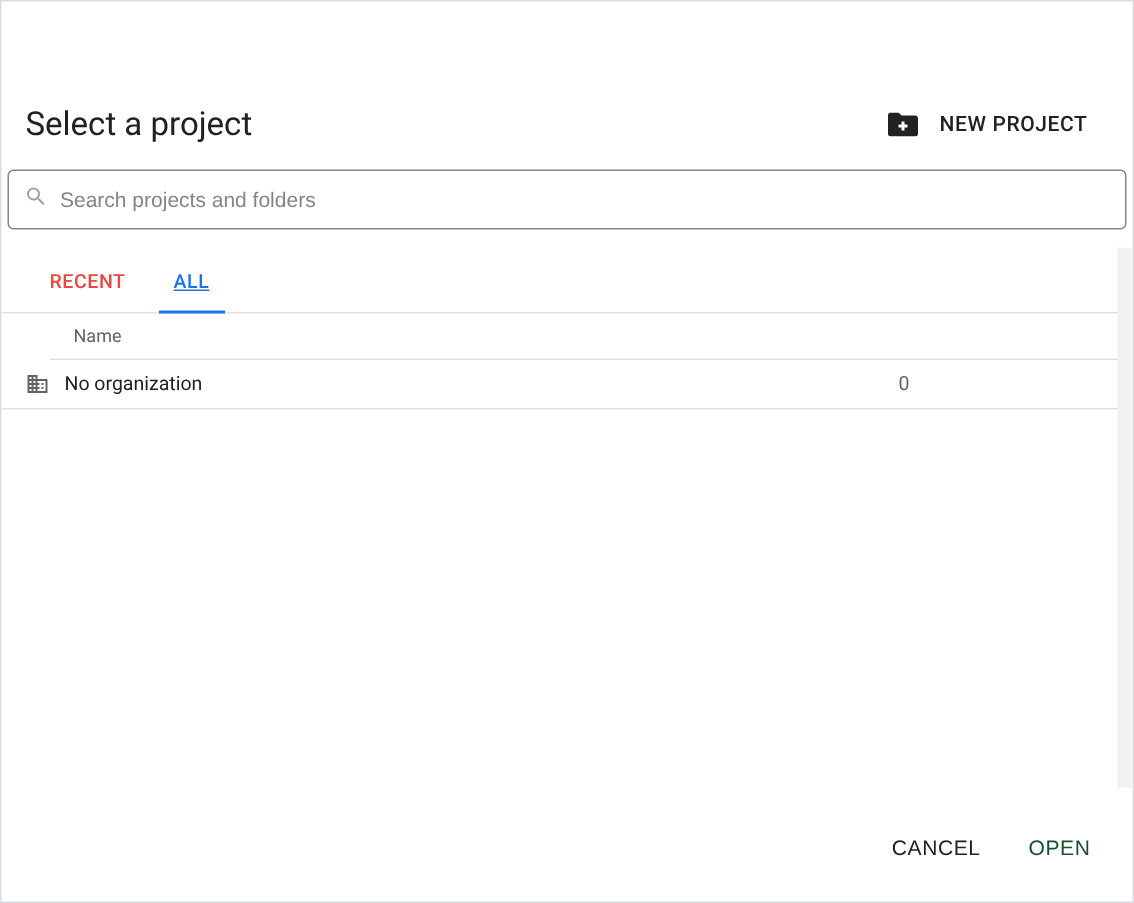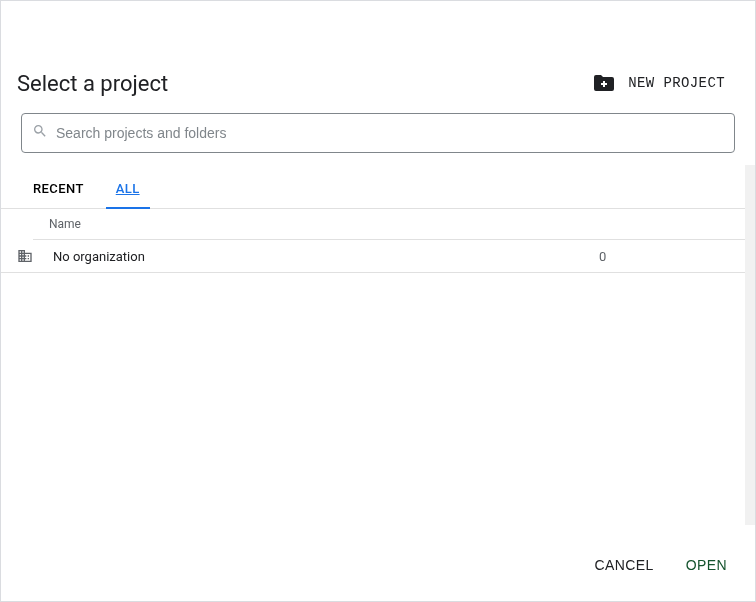--- a/index.html
+++ b/index.html
@@ -1,43 +1,43 @@
 <!DOCTYPE html>
 <html><head>
   <meta charset="utf-8">
   <style>
     * { box-sizing: border-box; margin: 0; padding: 0; }
     html, body { width: 756px; height: 602px; font-family: Roboto, Arial, sans-serif; background: #fff; color: #202124; overflow: hidden; }
     .dialog { width: 756px; height: 602px; border: 1px solid #dadce0; display: flex; flex-direction: column; position: relative; }
 
     .header { display: flex; align-items: center; justify-content: space-between; padding: 20px 16px 16px 16px; margin-top: 48px; }
     .title { font-size: 22px; font-weight: 400; color: #202124; }
-    .new-project { display: flex; align-items: center; gap: 14px; cursor: pointer; padding: 6px 14px 6px 6px; font-family: Liberation Mono, monospace; }
+    .new-project { display: flex; align-items: center; gap: 14px; cursor: pointer; padding: 6px 14px 6px 6px; }
     .new-project-label { font-size: 14px; font-weight: 500; letter-spacing: 0.4px; color: #202124; }
     .folder-plus-icon { width: 20px; height: 16px; position: relative; }
     .folder-plus-icon svg { display: block; }
 
-    .search-wrap { padding: 0 20px; }
+    .search-wrap { padding: 0 4px; }
     .search { display: flex; align-items: center; border: 1px solid #80868b; border-radius: 4px; height: 40px; padding: 0 10px; gap: 8px; }
     .search svg { flex: 0 0 auto; }
     .search input { border: none; outline: none; width: 100%; font-size: 14px; color: #202124; background: transparent; }
     .search input::placeholder { color: #80868b; }
 
     .tabs { display: flex; gap: 0; margin-top: 18px; padding-left: 16px; border-bottom: 1px solid #e0e0e0; }
-    .tab { padding: 10px 16px 12px; font-size: 13px; font-weight: 500; color: #000000; letter-spacing: 0.4px; cursor: pointer; position: relative; }
+    .tab { padding: 10px 16px 12px; font-size: 13px; font-weight: 500; color: #ef4444; letter-spacing: 0.4px; cursor: pointer; position: relative; }
     .tab.active { color: #1a73e8; text-decoration: underline; }
     .tab.active::after { content: ""; position: absolute; left: 6px; right: 6px; bottom: -1px; height: 2px; background: #1a73e8; }
 
     .columns { display: flex; border-bottom: 1px solid #e0e0e0; padding: 8px 16px; margin-left: 32px; }
     .col-name { flex: 1; font-size: 12px; color: #5f6368; }
     .col-id { width: 140px; font-size: 12px; color: #5f6368; }
 
     .rows { flex: 1; overflow: auto; position: relative; }
     .row { display: flex; align-items: center; padding: 8px 16px; border-bottom: 1px solid #e0e0e0; cursor: pointer; }
-    .row .cell-name { flex: 1; display: flex; align-items: center; gap: 20px; font-size: 13px; color: #202124; }
+    .row .cell-name { flex: 1; display: flex; align-items: center; gap: 10px; font-size: 13px; color: #202124; }
     .row .cell-id { width: 140px; font-size: 13px; color: #5f6368; }
     .org-icon svg { display: block; }
 
     .scrollbar-shadow { position: absolute; top: 164px; right: 0; width: 10px; height: 360px; background: #f1f1f1; border-radius: 0; }
 
     .footer { display: flex; justify-content: flex-end; gap: 8px; padding: 16px 16px 20px; }
     .btn { font-size: 14px; font-weight: 500; letter-spacing: 0.4px; background: none; border: none; padding: 8px 12px; cursor: pointer; }
     .btn.cancel { color: #202124; }
     .btn.open { color: #14532d; cursor: default; }
   </style>

